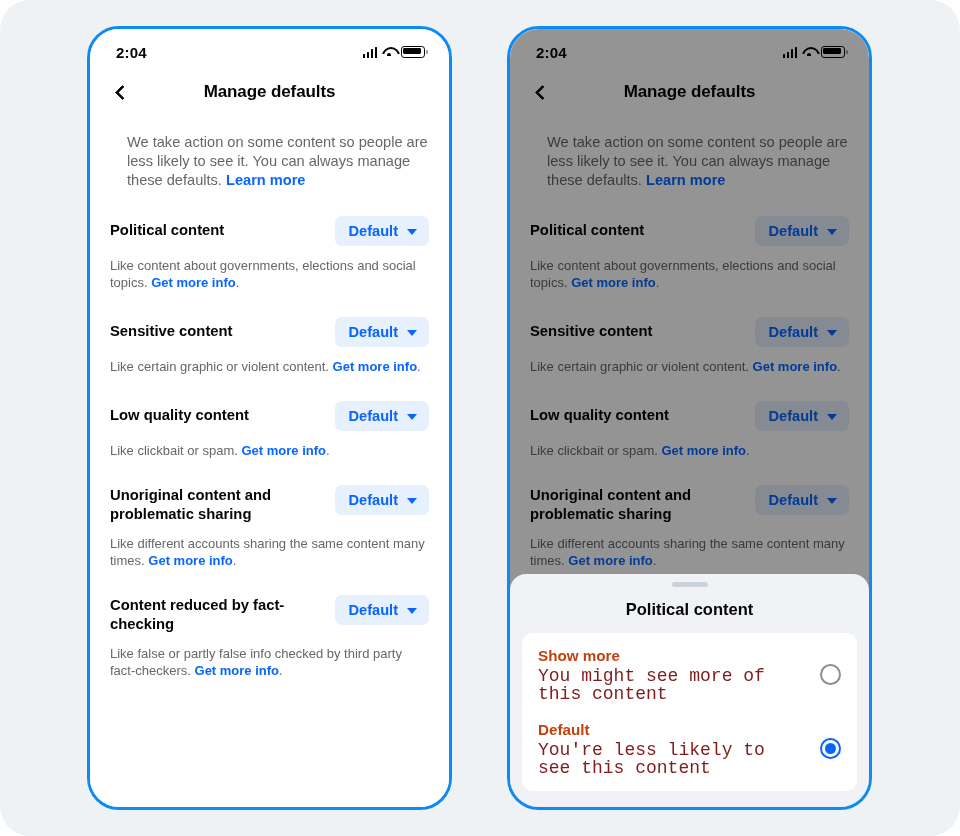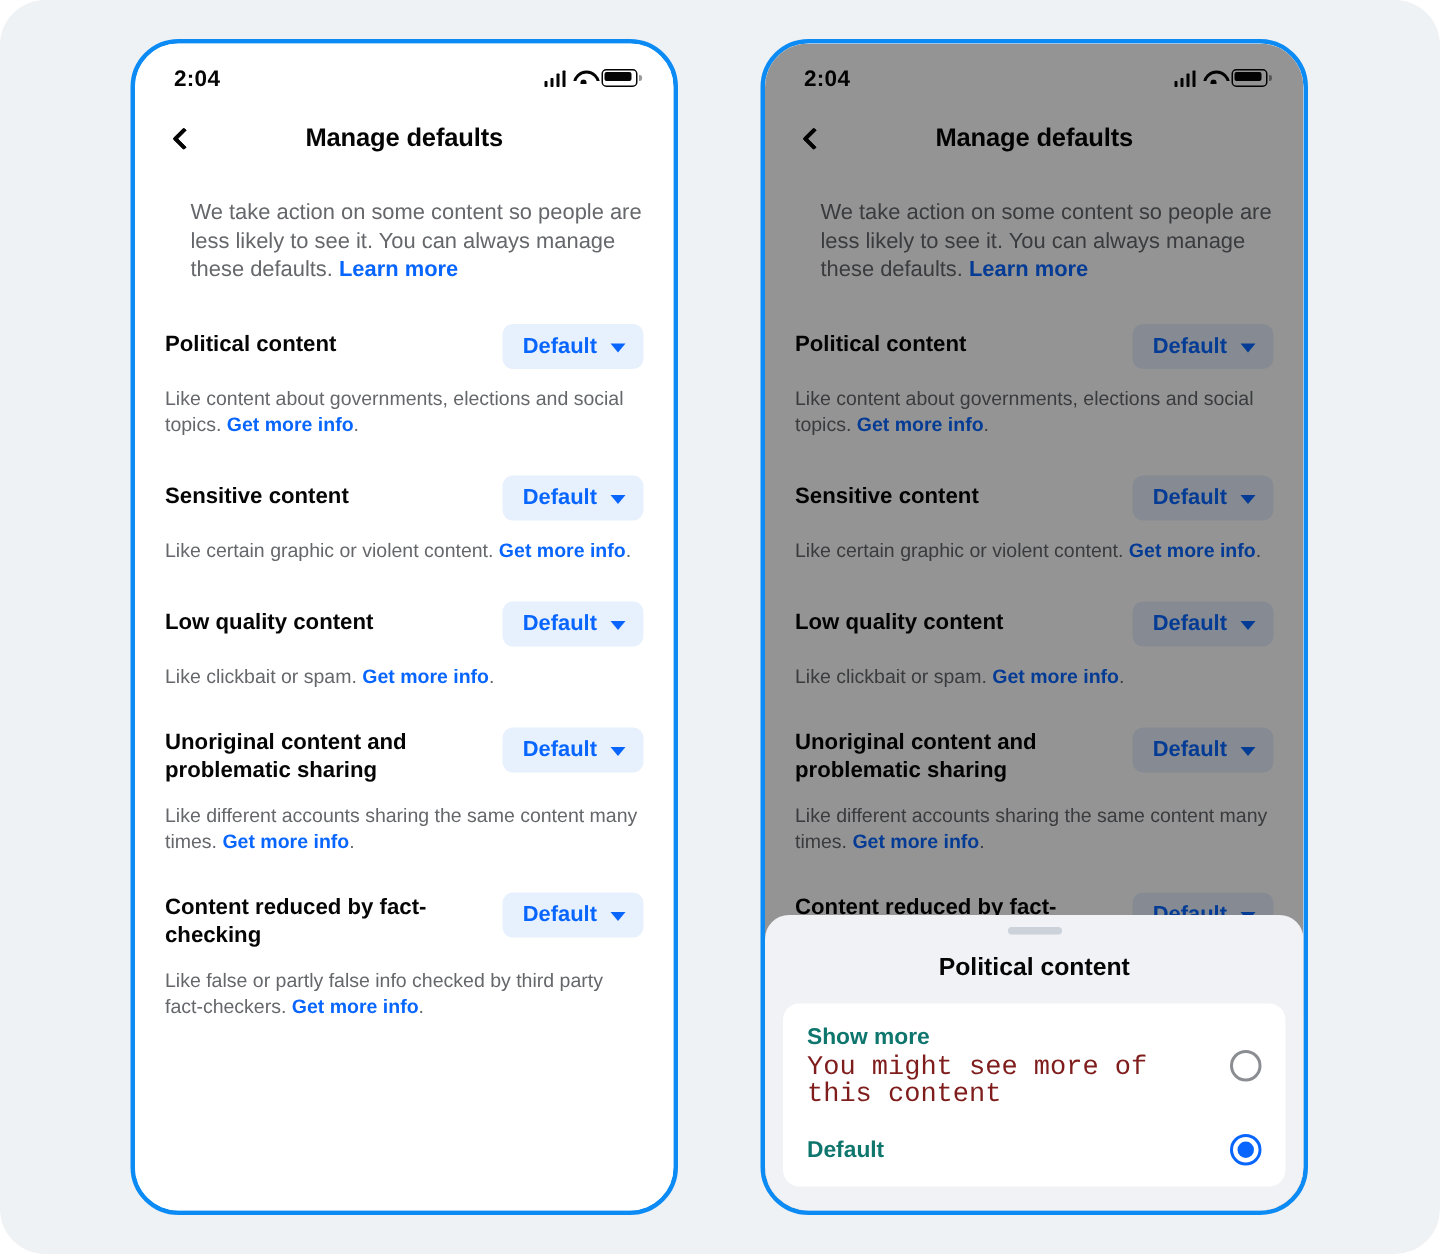--- a/index.html
+++ b/index.html
@@ -219,21 +219,21 @@
     display: flex;
     align-items: center;
     justify-content: space-between;
     gap: 12px;
     cursor: pointer;
   }
   .opt + .opt { padding-top: 17px; }
   .opt-title {
     font-size: 15.2px;
     font-weight: bold;
-    color: #0f766e;
+    color: #c2410c;
     line-height: 20px;
   }
   .opt-sub {
     font-size: 18px;
     color: #7f1d1d;
     line-height: 18px;
     padding-top: 1px;
     font-family: Liberation Mono, monospace;
   }
   .radio {
@@ -418,20 +418,21 @@
             <div class="opt">
               <div>
                 <div class="opt-title">Show more</div>
                 <div class="opt-sub">You might see more of this content</div>
               </div>
               <span class="radio"></span>
             </div>
             <div class="opt">
               <div>
                 <div class="opt-title">Default</div>
+                <div class="opt-sub">You're less likely to see this content</div>
               </div>
               <span class="radio on"></span>
             </div>
           </div>
       </div>
 
     </div>
   </div>
 
 </div>

